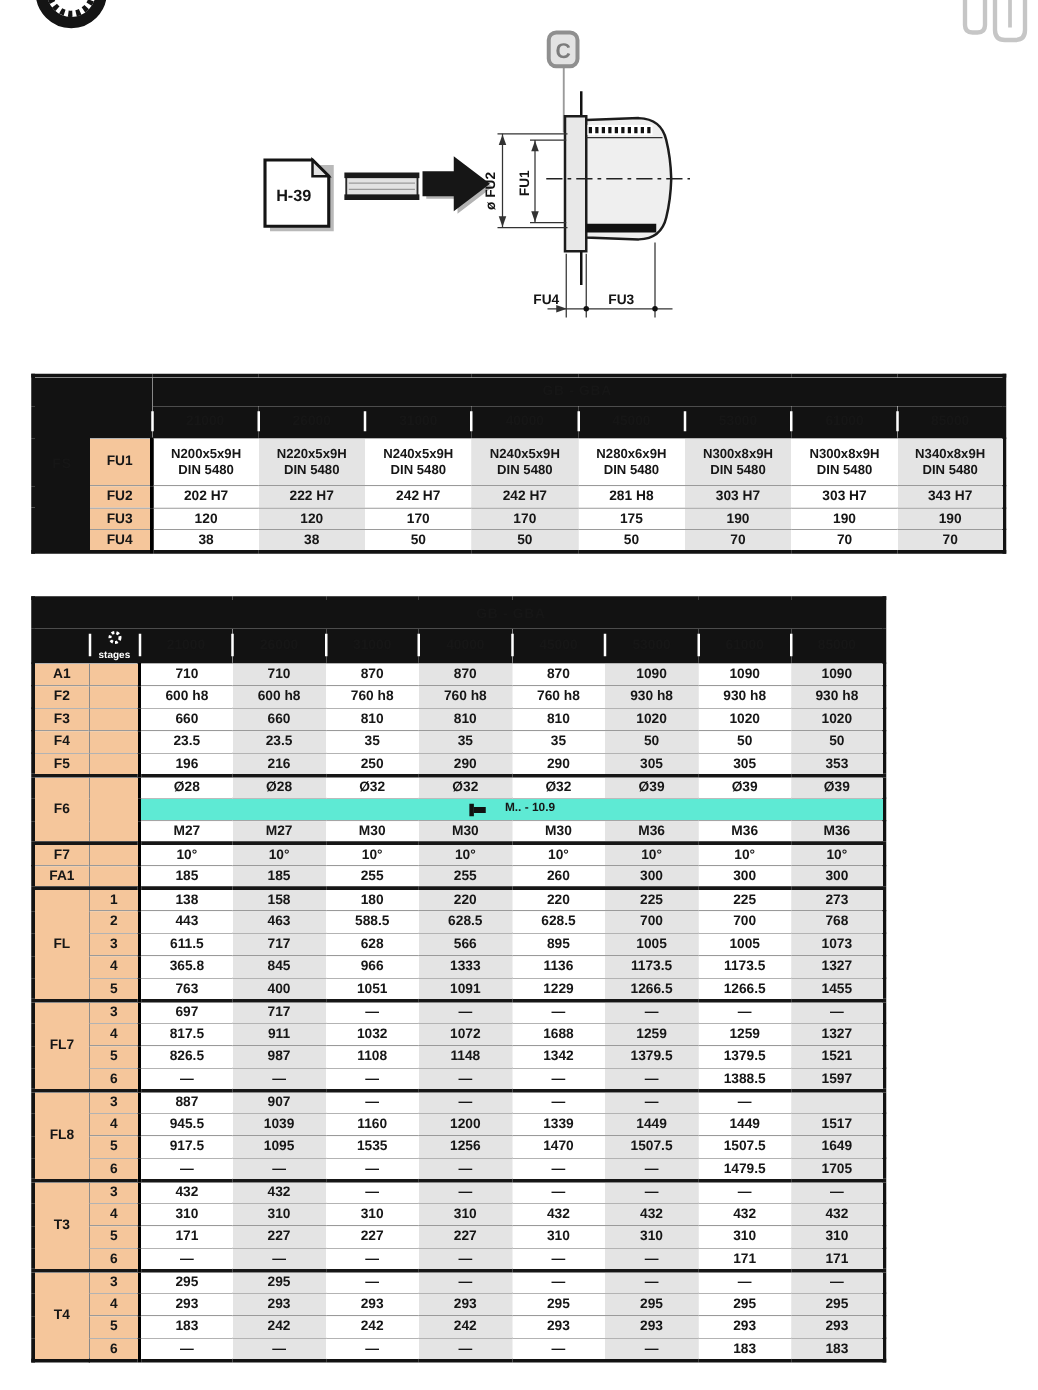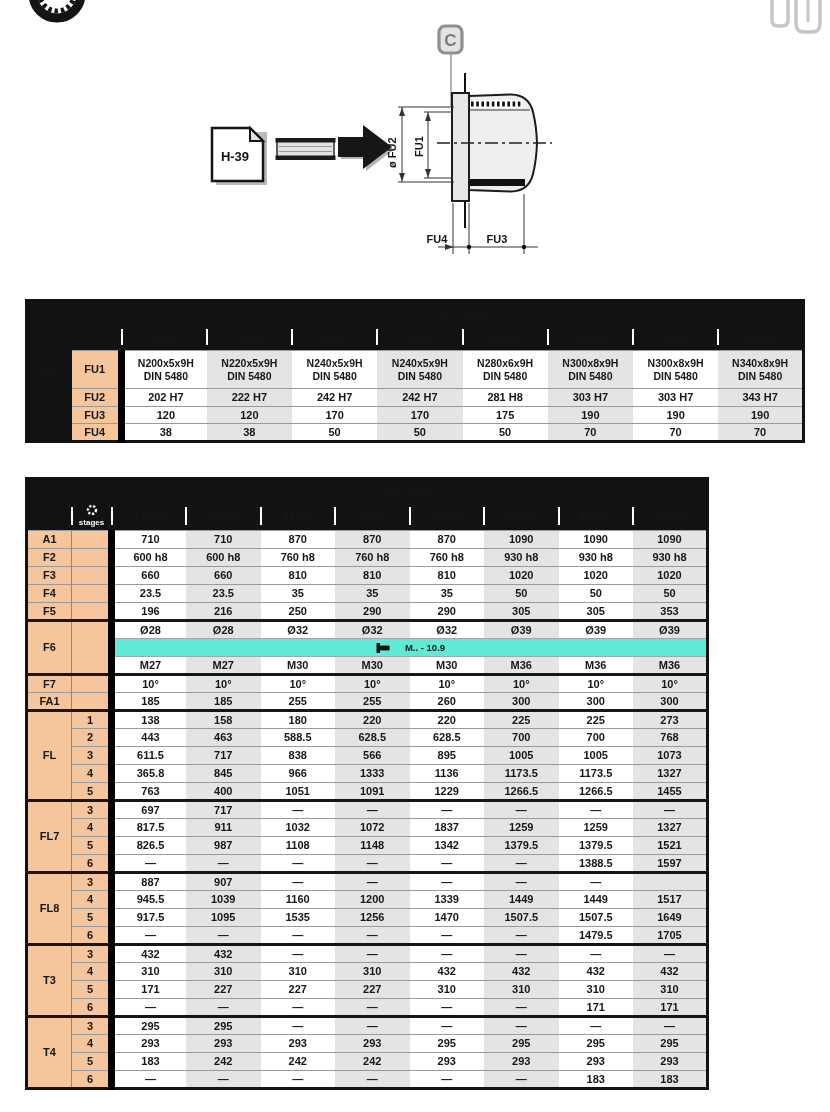--- a/index.html
+++ b/index.html
@@ -30,21 +30,21 @@
   .head-blank{background:#121212;}
   .num-head{background:#121212;color:#fff;font-size:15px;}
   .num-head::before,.stage-head::before{content:"";position:absolute;left:-1px;top:18%;height:64%;width:2px;background:#fff;}
   .side-cell{background:#121212;color:#fff;font-size:27px;letter-spacing:1px;}
   .stage-head{background:#121212;color:#fff;}
   .stage-head .stage-word{font-size:8px;color:#fff;margin-top:1px;}
   .lbl{background:#f5c69b;font-size:11px;}
   .stage{background:#f5c69b;border-left:1px solid #8a8a8a;}
   .val{background:#fff;}
   .alt{background:#e4e4e4;}
-  .vsep{border-left:7px solid #000000;}
+  .vsep{border-left:3px solid #000000;}
   tr.thin>td{border-top:1px solid #9a9a9a;}
   tr.subthin>td{border-top:1px solid #a5a5a5;}
   tr.thick>td{border-top:3px solid #161616;}
   .note-cell{background:#5eead4;}
   .note-cell svg{vertical-align:middle;margin-right:14px;}
   .note-text{font-size:9.5px;font-weight:bold;vertical-align:middle;}
   .vline{font-size:10.5px;line-height:1.2;}
 </style>
 </head>
 <body>
@@ -397,21 +397,21 @@
         <td class="val alt">628.5</td>
         <td class="val">628.5</td>
         <td class="val alt">700</td>
         <td class="val">700</td>
         <td class="val alt">768</td>
       </tr>
       <tr class="thin">
         <td class="stage">3</td>
         <td class="val vsep">611.5</td>
         <td class="val alt">717</td>
-        <td class="val">838</td>
+        <td class="val">628</td>
         <td class="val alt">566</td>
         <td class="val">895</td>
         <td class="val alt">1005</td>
         <td class="val">1005</td>
         <td class="val alt">1073</td>
       </tr>
       <tr class="thin">
         <td class="stage">4</td>
         <td class="val vsep">365.8</td>
         <td class="val alt">845</td>
@@ -444,21 +444,21 @@
         <td class="val alt">—</td>
         <td class="val">—</td>
         <td class="val alt">—</td>
       </tr>
       <tr class="thin">
         <td class="stage">4</td>
         <td class="val vsep">817.5</td>
         <td class="val alt">911</td>
         <td class="val">1032</td>
         <td class="val alt">1072</td>
-        <td class="val">1837</td>
+        <td class="val">1688</td>
         <td class="val alt">1259</td>
         <td class="val">1259</td>
         <td class="val alt">1327</td>
       </tr>
       <tr class="thin">
         <td class="stage">5</td>
         <td class="val vsep">826.5</td>
         <td class="val alt">987</td>
         <td class="val">1108</td>
         <td class="val alt">1148</td>

